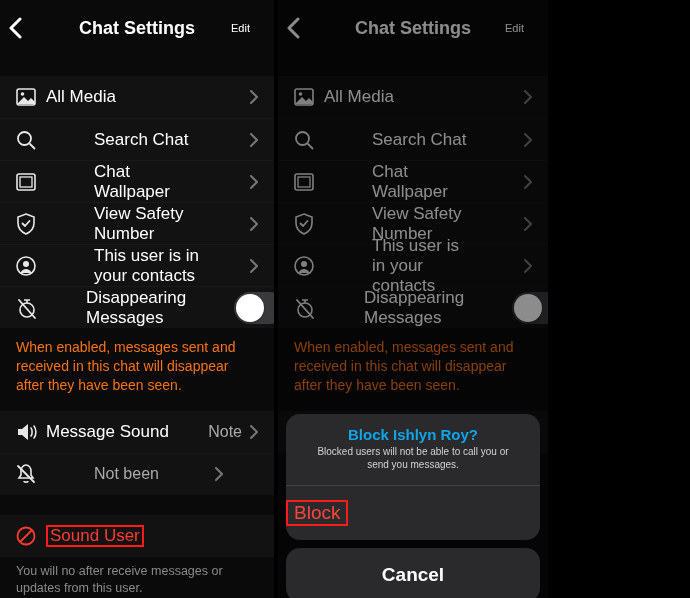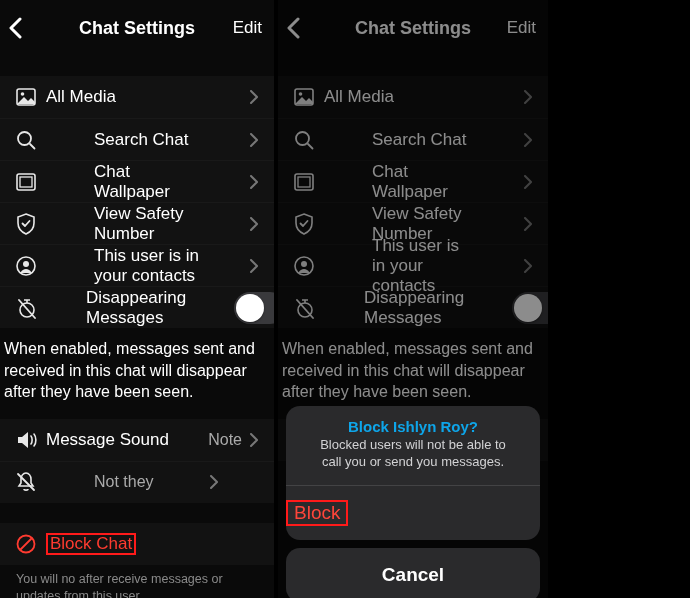--- a/index.html
+++ b/index.html
@@ -8,35 +8,35 @@
   .pane { flex: 1 1 50%; position: relative; background: #0a0a0a; height: 598px; overflow: hidden; }
   .pane + .pane { border-left: 4px solid #000; }
   .pane--dim::before {
     content: ""; position: absolute; inset: 0; background: rgba(0,0,0,0.45); z-index: 2; pointer-events: none;
   }
 
   
   .header { display: flex; align-items: center; justify-content: center; height: 56px; position: relative; color: #fff; }
   .header-back { position: absolute; left: 8px; top: 50%; transform: translateY(-50%); color: #fff; }
   .header-title { font-size: 18px; font-weight: 700; color: #fff; }
-  .header-edit { position: absolute; right: 12px; top: 50%; transform: translateY(-50%); font-size: 17px; font-weight: 400; color: #fff; }
+  .header-edit { position: absolute; right: 24px; top: 50%; transform: translateY(-50%); font-size: 11px; font-weight: 400; color: #fff; }
 
   
   .section { background: #121212; }
   .row {
     display: flex; align-items: center; height: 42px; padding: 0 16px; color: #fff;
     font-size: 17px; position: relative;
   }
   .row + .row { border-top: 1px solid rgba(255,255,255,0.03); gap: 48px; }
   .row .icon-slot { width: 30px; display: flex; align-items: center; justify-content: flex-start; color: #e8e8e8; }
   .row .label { flex: 1; }
   .row .chevron { color: #777; }
   .row .value { color: #aaa; font-size: 16px; margin-right: 8px; }
 
-  .hint { color: #ffffff; font-size: 16px; line-height: 1.35; padding: 10px 4px 16px; background: #0a0a0a; }
+  .hint { color: #f97316; font-size: 14px; line-height: 1.35; padding: 10px 16px 16px; background: #0a0a0a; }
 
   .gap { height: 20px; background: #0a0a0a; }
 
   
   .toggle {
     width: 52px; height: 32px; border-radius: 16px; background: #39393c; position: relative; flex: none;
   }
   .toggle .knob {
     position: absolute; width: 28px; height: 28px; border-radius: 50%; background: #fff; top: 2px; left: 2px;
     box-shadow: 0 1px 2px rgba(0,0,0,0.4);
@@ -49,21 +49,21 @@
 
   
   .sheet-wrap {
     position: absolute; left: 8px; right: 8px; bottom: -4px; z-index: 5;
   }
   .sheet-card {
     background: #2a2a2c; border-radius: 14px; overflow: hidden; color: #fff;
   }
   .sheet-header { text-align: center; padding: 12px 24px 14px; }
   .sheet-title { font-size: 15px; font-weight: 700; color: #0ea5e9; margin-bottom: 2px; }
-  .sheet-sub { font-size: 13px; color: #d2d2d4; line-height: 1.3; }
+  .sheet-sub { font-size: 10px; color: #d2d2d4; line-height: 1.3; }
   .sheet-action {
     border-top: 1px solid rgba(255,255,255,0.12);
     text-align: left;
     font-size: 19px;
     color: #ff453a;
     padding: 14px 0;
   }
   .sheet-cancel {
     margin-top: 8px; background: #2a2a2c; border-radius: 14px; text-align: center;
     font-size: 19px; font-weight: 600; color: #fff; padding: 16px 0;
@@ -198,40 +198,40 @@
           </span>
       </div>
       <div class="row">
         <span class="icon-slot">
             <svg width="20" height="22" viewBox="0 0 20 22">
               <path d="M10 2 C13 2 15 5 15 8 V12 L17 15 H3 L5 12 V8 C5 5 7 2 10 2 Z" fill="none" stroke="#e8e8e8" stroke-width="1.6"></path>
               <path d="M8 18 C8 19.5 12 19.5 12 18" stroke="#e8e8e8" stroke-width="1.6" fill="none"></path>
               <path d="M2 3 L18 19" stroke="#e8e8e8" stroke-width="1.8" stroke-linecap="round"></path>
             </svg>
           </span>
-        <span class="value">Not they</span>
+        <span class="value">Not been</span>
         <span class="chevron">
             <svg width="8" height="14" viewBox="0 0 8 14">
               <path d="M1 1 L7 7 L1 13" stroke="#777" stroke-width="2" fill="none" stroke-linecap="round"></path>
             </svg>
           </span>
       </div>
     </div>
 
     <div class="gap"></div>
 
     <div class="section">
       <div class="row row--block">
         <span class="icon-slot">
             <svg width="20" height="20" viewBox="0 0 20 20">
               <circle cx="10" cy="10" r="8.5" fill="none" stroke="#ff3b30" stroke-width="1.8"></circle>
               <path d="M4 16 L16 4" stroke="#ff3b30" stroke-width="1.8"></path>
             </svg>
           </span>
-        <span class="label"><span class="highlight-red">Block Chat</span></span>
+        <span class="label"><span class="highlight-red">Sound User</span></span>
       </div>
     </div>
     <div class="block-hint">You will no after receive messages or updates from this user.</div>
 
   </div>
 
   <div class="pane pane--dim">
 
     <div class="header">
       <span class="header-back">

